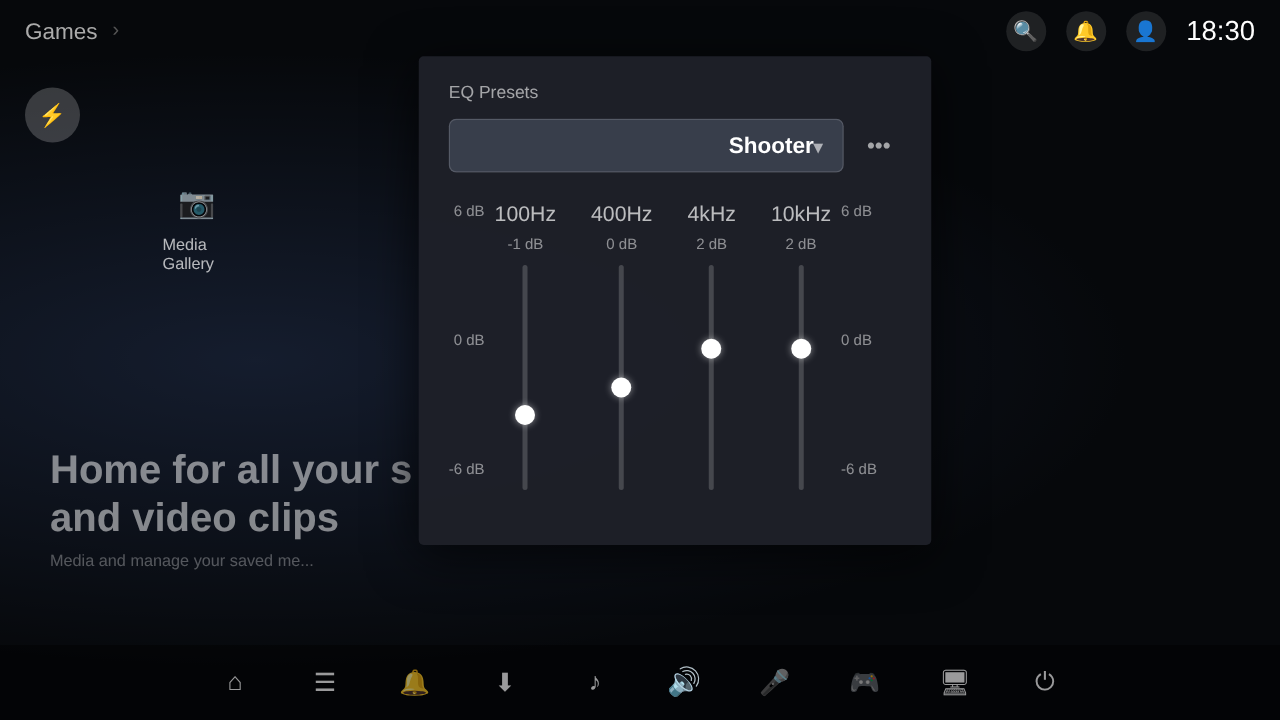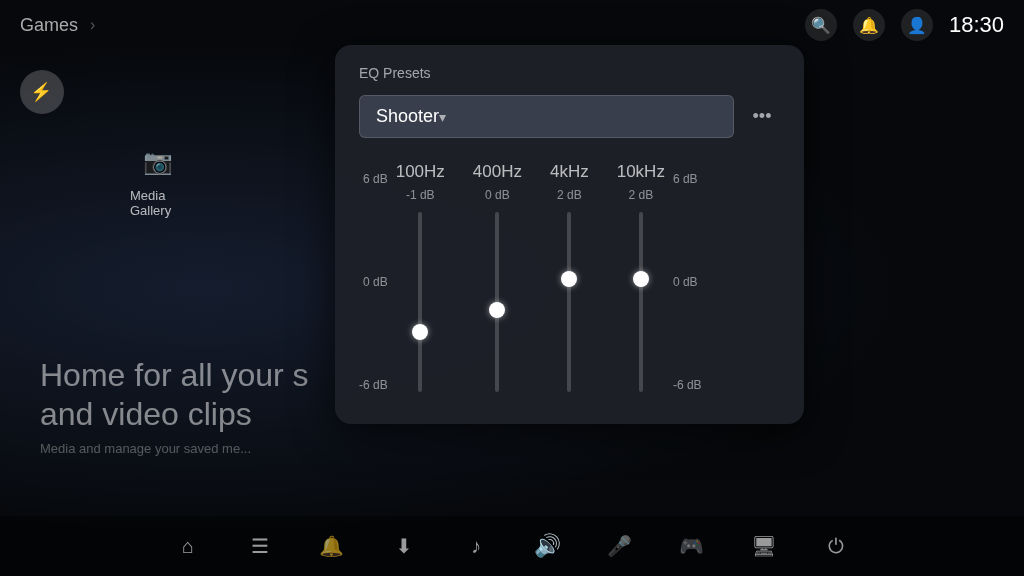--- a/index.html
+++ b/index.html
@@ -121,21 +121,21 @@
     
     .home-text {
       position: absolute;
       bottom: 120px;
       left: 40px;
       z-index: 5;
     }
 
     .home-text h1 {
       font-size: 32px;
-      font-weight: 400;
+      font-weight: 700;
       color: rgba(255,255,255,0.5);
       line-height: 1.2;
       max-width: 300px;
     }
 
     .home-text p {
       font-size: 13px;
       color: rgba(255,255,255,0.3);
       margin-top: 8px;
     }
@@ -168,24 +168,24 @@
 
     .nav-icon.active {
       color: #fff;
     }
 
     
     .eq-modal {
       position: absolute;
       top: 45px;
       left: 335px;
-      width: 469px;
+      width: 410px;
       background: rgba(30, 32, 40, 0.97);
-      border-radius: 16px;
-      padding: 20px 24px 32px;
+      border-radius: 4px;
+      padding: 20px 24px 44px;
       z-index: 100;
       box-shadow: 0 8px 40px rgba(0,0,0,0.7);
     }
 
     .eq-title {
       font-size: 14px;
       color: rgba(255,255,255,0.6);
       margin-bottom: 14px;
     }
 
@@ -199,22 +199,23 @@
     .eq-select {
       flex: 1;
       background: rgba(60, 65, 80, 0.9);
       border: 1px solid rgba(255,255,255,0.15);
       border-radius: 6px;
       padding: 10px 16px;
       color: #fff;
       font-size: 18px;
       display: flex;
       align-items: center;
-      justify-content: flex-start;
+      justify-content: flex-end;
       cursor: pointer;
+      font-weight: bold;
     }
 
     .eq-select-arrow {
       color: rgba(255,255,255,0.6);
       font-size: 14px;
     }
 
     .eq-more {
       width: 36px;
       height: 36px;
@@ -331,21 +332,21 @@
   <div class="eq-title">EQ Presets</div>
 
   <div class="eq-header">
     <div class="eq-select">
       <span>Shooter</span>
       <span class="eq-select-arrow">▾</span>
     </div>
     <div class="eq-more">•••</div>
   </div>
 
-  <div style="display:flex;align-items:flex-end;gap:0;">
+  <div style="display:flex;align-items:flex-start;gap:0;">
 
     <div class="eq-labels-left">
       <span>6 dB</span>
       <span>0 dB</span>
       <span>-6 dB</span>
     </div>
 
     <div class="eq-channels" id="eq-channels-container">
     <div class="eq-channel">
       <span class="eq-channel-label">100Hz</span>

